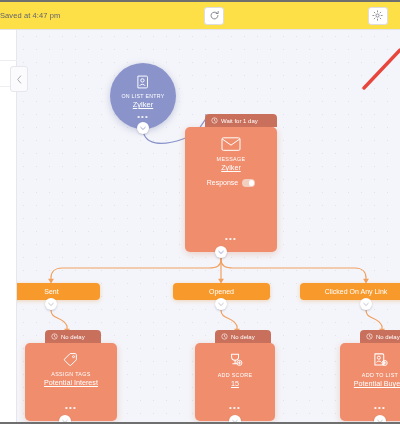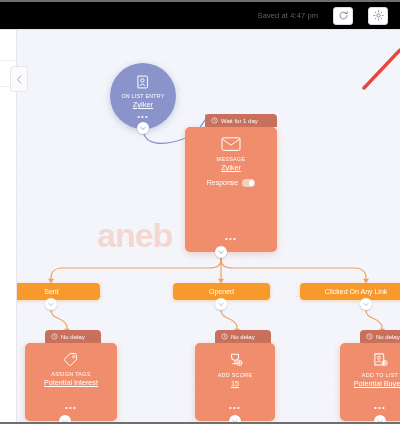--- a/index.html
+++ b/index.html
@@ -14,24 +14,24 @@
     width: 400px; height: 424px;
     background: #ffffff;
     border-bottom: 2px solid #6f6f6f;
     overflow: hidden;
   }
 
   
   .topbar {
     position: absolute; left: 0; top: 0;
     width: 400px; height: 30px;
-    background: #000000;
+    background: #fde047;
     border-top: 2px solid #6f6f6f;
     border-bottom: 1px solid #e3e3e8;
-    display: flex; align-items: center; justify-content: flex-end;
+    display: flex; align-items: center; justify-content: space-between;
     padding-right: 12px;
     gap: 15px;
   }
   .saved-text {
     font-size: 7.5px;
     color: #62626c;
     letter-spacing: .1px;
     white-space: nowrap;
   }
   .icon-btn {
@@ -229,21 +229,20 @@
   </div>
 
   <div class="collapse-tab">
     <svg class="ic" width="7" height="9" viewBox="0 0 8 12">
       <path d="M5.6 1.2L1.6 6l4 4.8" fill="none" stroke="#9a9aa6" stroke-width="1.1" stroke-linecap="round" stroke-linejoin="round"></path>
     </svg>
   </div>
 
   <div class="canvas">
 
-    <div class="watermark">aneb</div>
 
     <svg class="red-stroke" viewBox="0 0 46 46">
       <path d="M4 40 L40 2" stroke="#e8453c" stroke-width="3.4" stroke-linecap="round" fill="none"></path>
     </svg>
 
     <svg class="svg-layer">
       <defs>
         <marker id="ah" markerWidth="6" markerHeight="6" refX="3.2" refY="3" orient="auto">
           <path d="M0.4,0.6 L4.6,3 L0.4,5.4 Z" fill="#8a94cb"></path>
         </marker>

